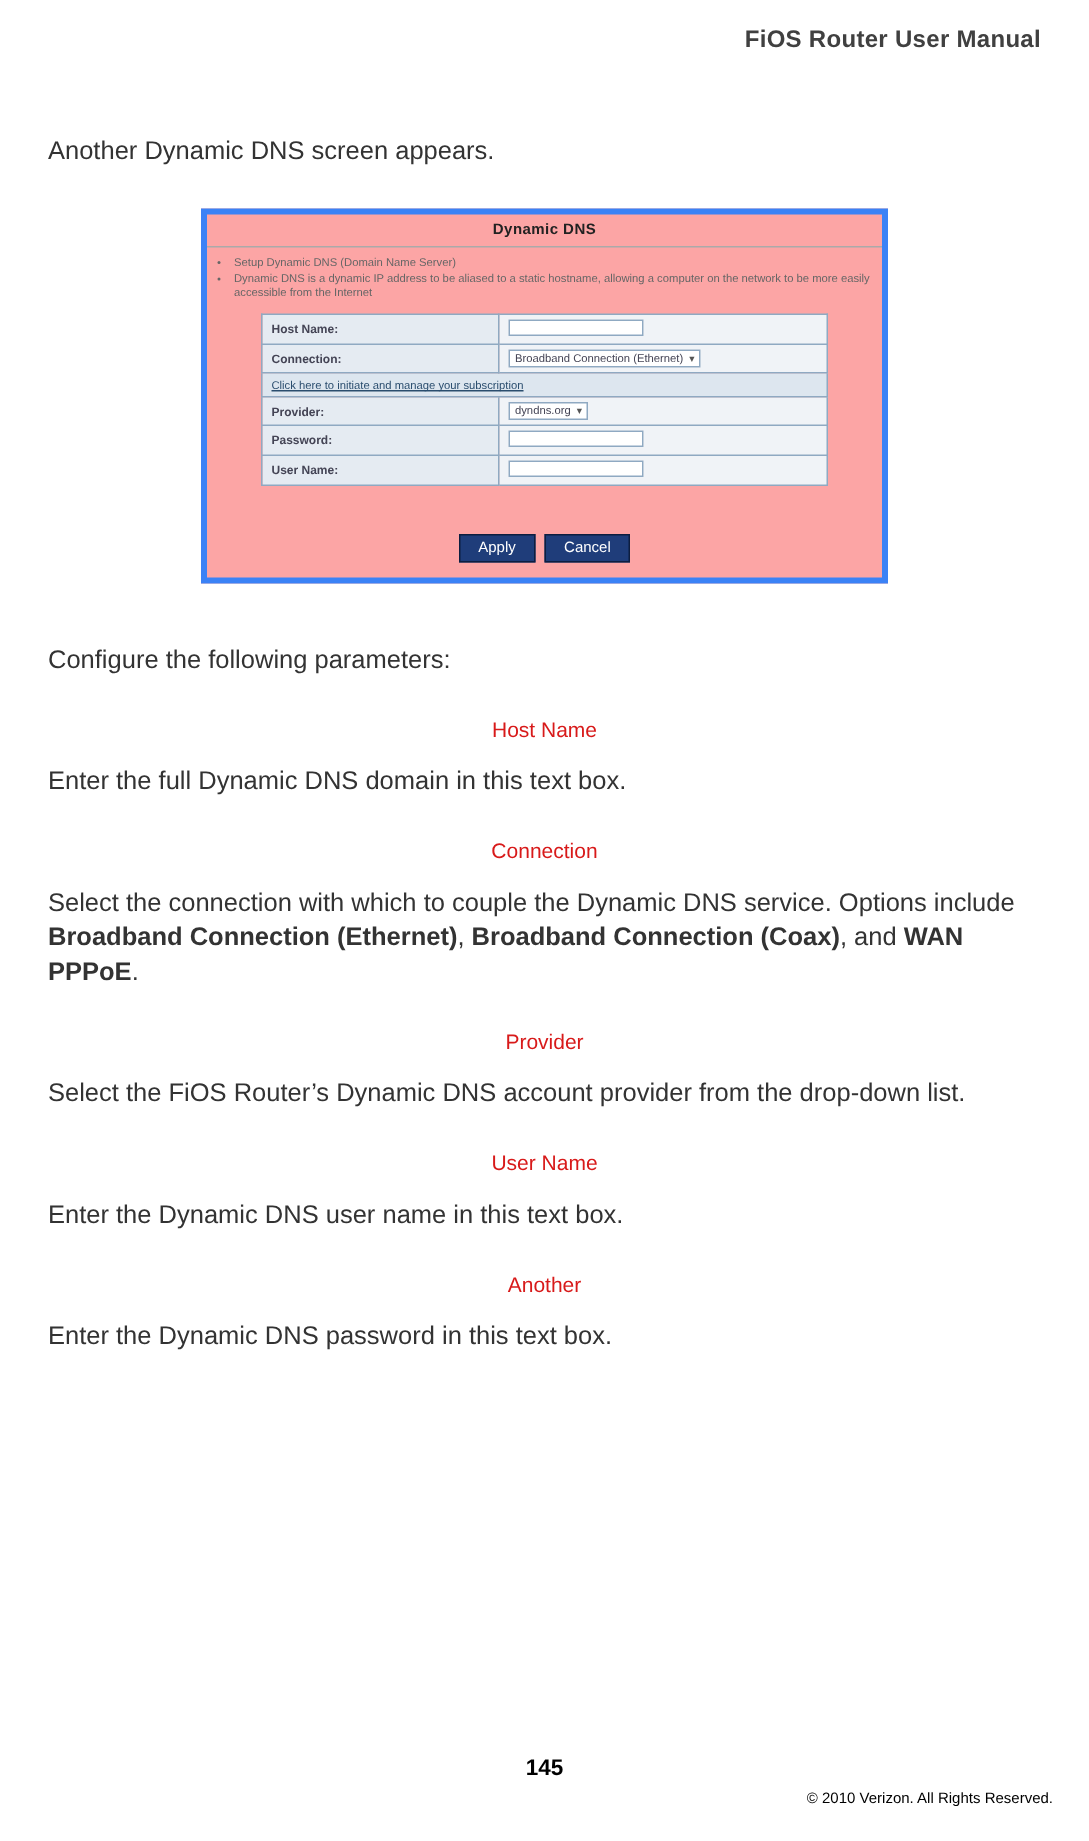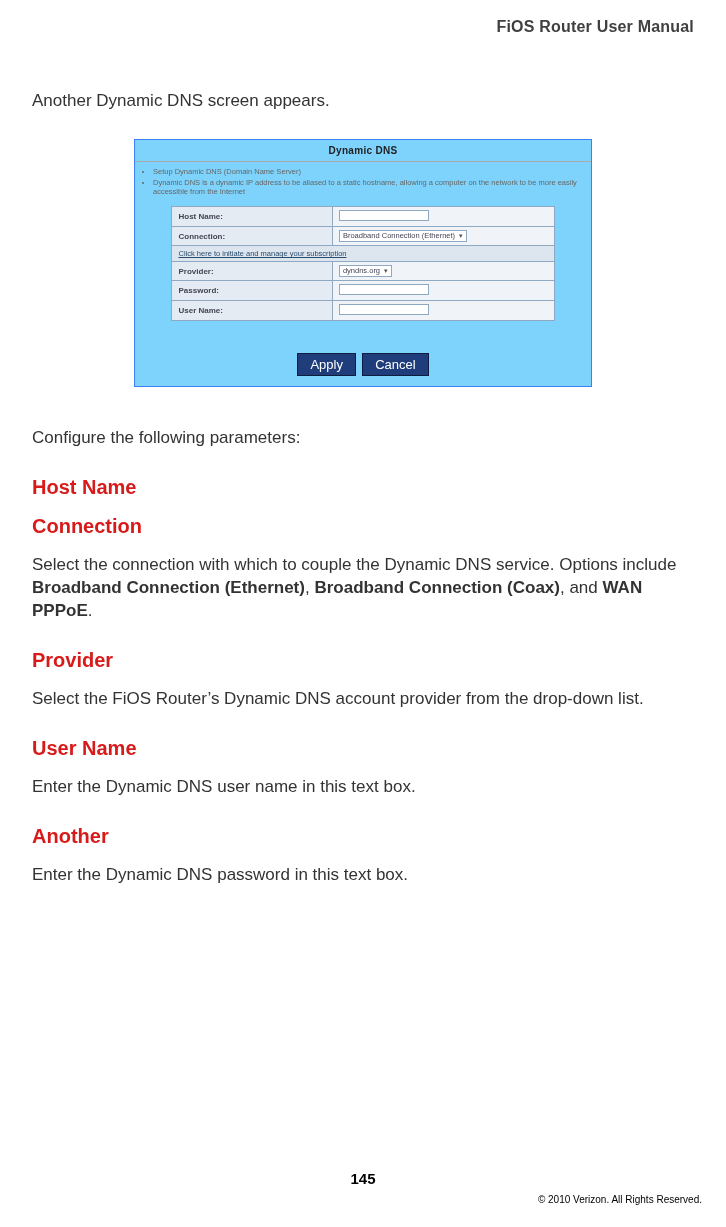--- a/index.html
+++ b/index.html
@@ -30,22 +30,22 @@
     font-size: 17px;
     color: #333;
     line-height: 1.35;
     margin-bottom: 26px;
   }
   .screenshot-wrap {
     margin: 20px auto 40px auto;
     width: 458px;
   }
   .screenshot {
-    border: 1px solid #3b82f6;
-    background: #7dd3fc;
+    border: 4px solid #3b82f6;
+    background: #fca5a5;
     font-size: 8px;
     color: #555;
   }
   .shot-title {
     text-align: center;
     font-weight: 700;
     font-size: 10px;
     color: #222;
     border-bottom: 1px solid #aaa;
     padding: 5px 0;
@@ -106,31 +106,32 @@
     color: #555;
   }
   .shot-buttons {
     text-align: center;
     padding: 6px 0 10px 0;
   }
   .shot-btn {
     display: inline-block;
     background: #1f3d7a;
     color: #fff;
-    font-size: 13px;
+    font-size: 10px;
     padding: 3px 12px;
     margin: 0 2px;
     border: 1px solid #0d1e40;
   }
   .section-heading {
     color: #d81a1a;
-    font-size: 20px;
-    font-weight: 700;
+    font-size: 14px;
+    font-weight: 400;
     margin-top: 8px;
     margin-bottom: 16px;
+    text-align: center;
   }
   .body-text b, .body-text strong { font-weight: 700; color: #333; }
   .page-number {
     position: absolute;
     bottom: 40px;
     left: 0;
     right: 0;
     text-align: center;
     font-weight: 700;
     font-size: 15px;
@@ -190,20 +191,21 @@
       <div class="shot-buttons">
         <span class="shot-btn">Apply</span>
         <span class="shot-btn">Cancel</span>
       </div>
     </div>
   </div>
 
   <p class="body-text">Configure the following parameters:</p>
 
   <div class="section-heading">Host Name</div>
+  <p class="body-text">Enter the full Dynamic DNS domain in this text box.</p>
 
   <div class="section-heading">Connection</div>
   <p class="body-text">
     <span>Select the connection with which to couple the Dynamic DNS service. Options include </span><b>Broadband Connection (Ethernet)</b><span>, </span><b>Broadband Connection (Coax)</b><span>, and </span><b>WAN PPPoE</b><span>.</span>
   </p>
 
   <div class="section-heading">Provider</div>
   <p class="body-text">Select the FiOS Router’s Dynamic DNS account provider from the drop-down list.</p>
 
   <div class="section-heading">User Name</div>

